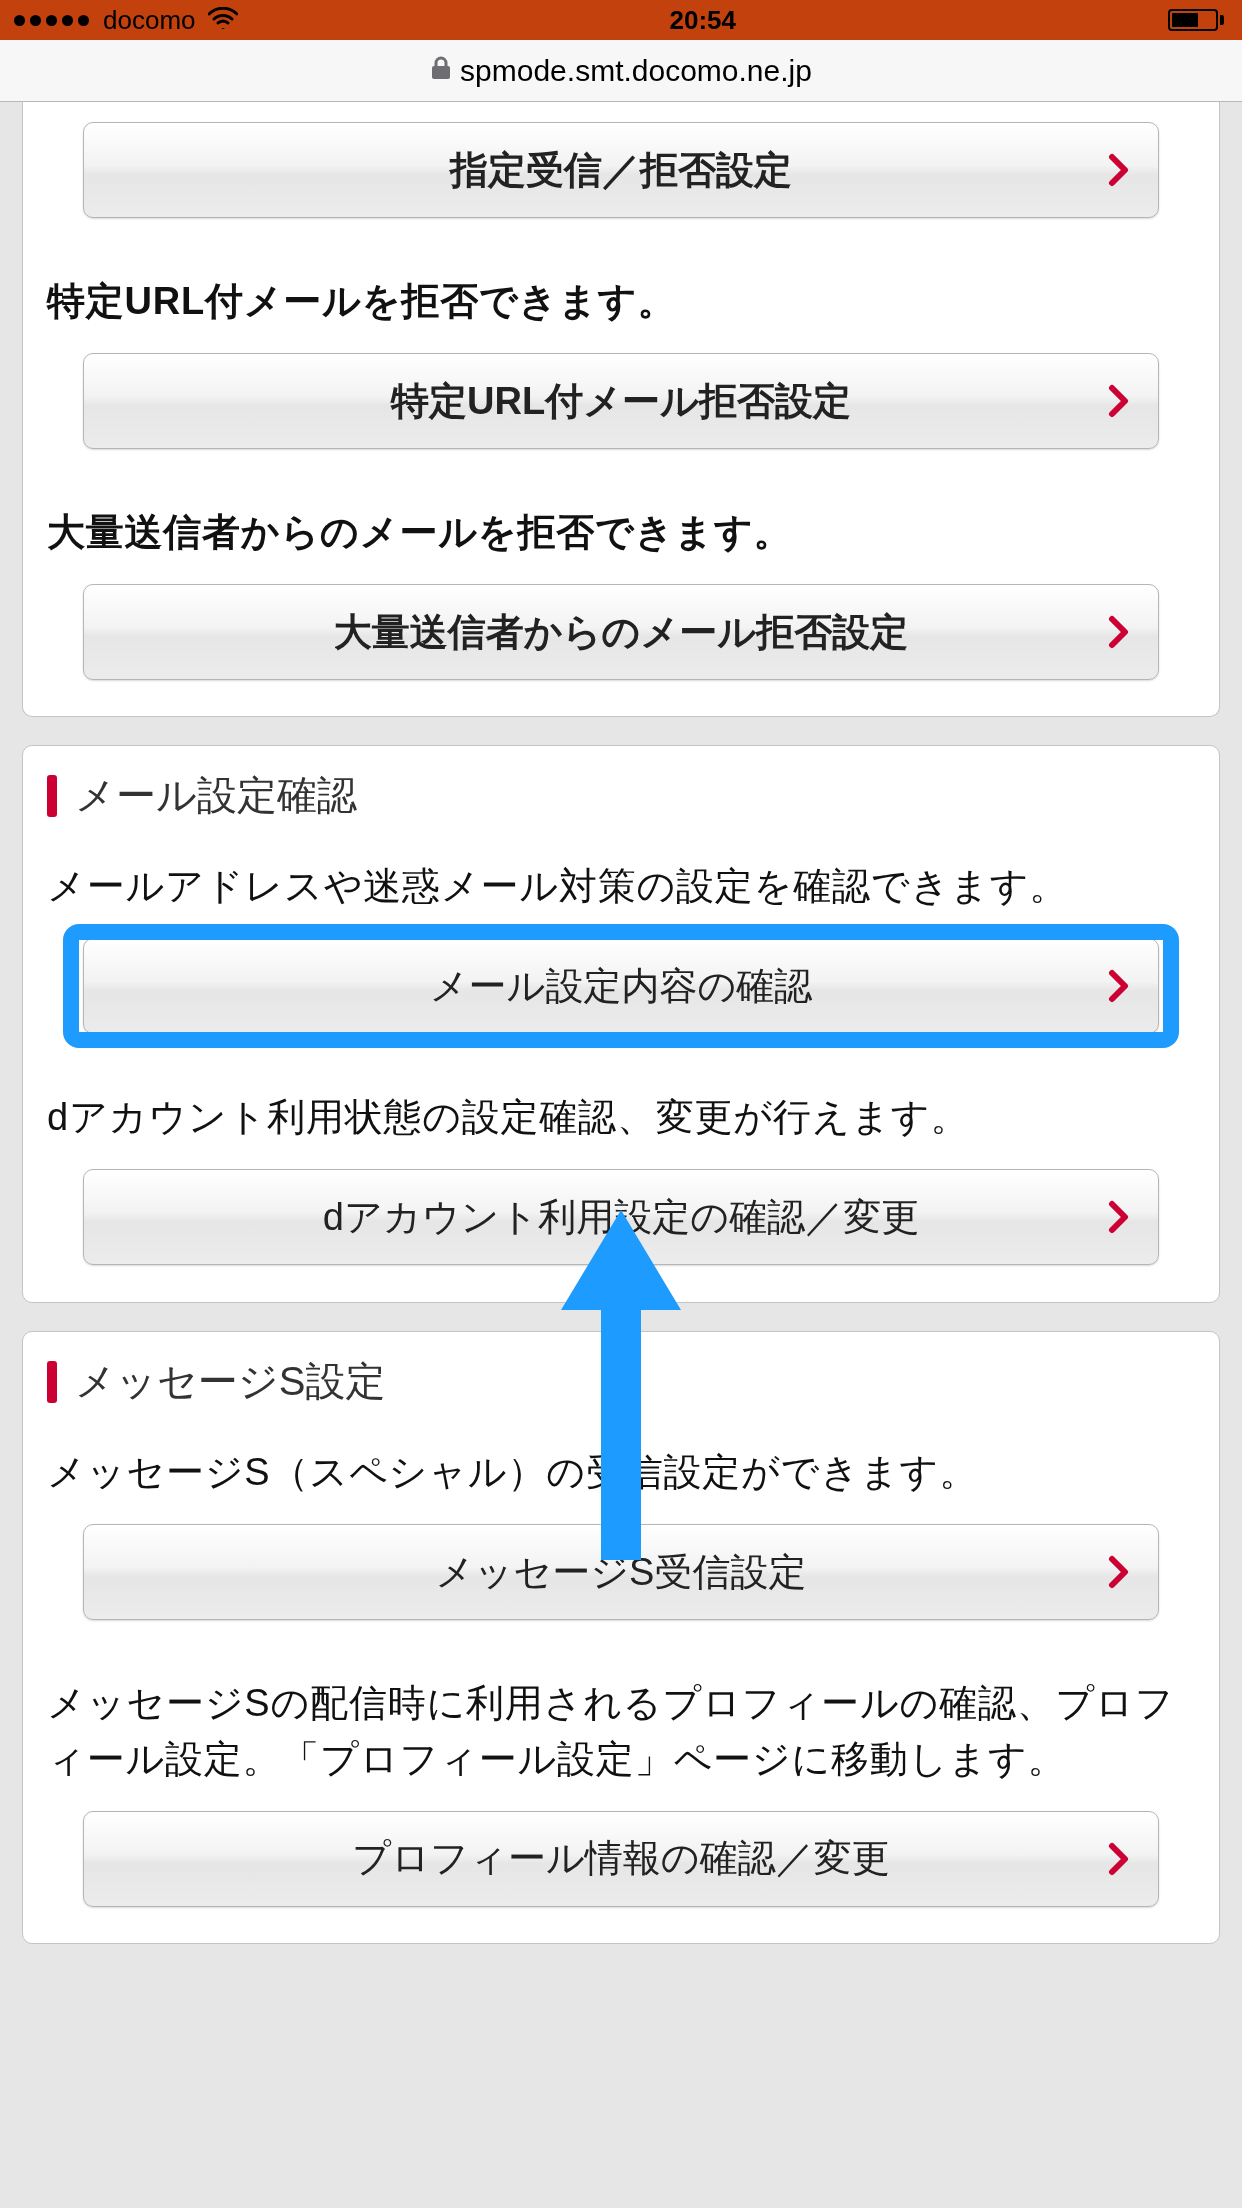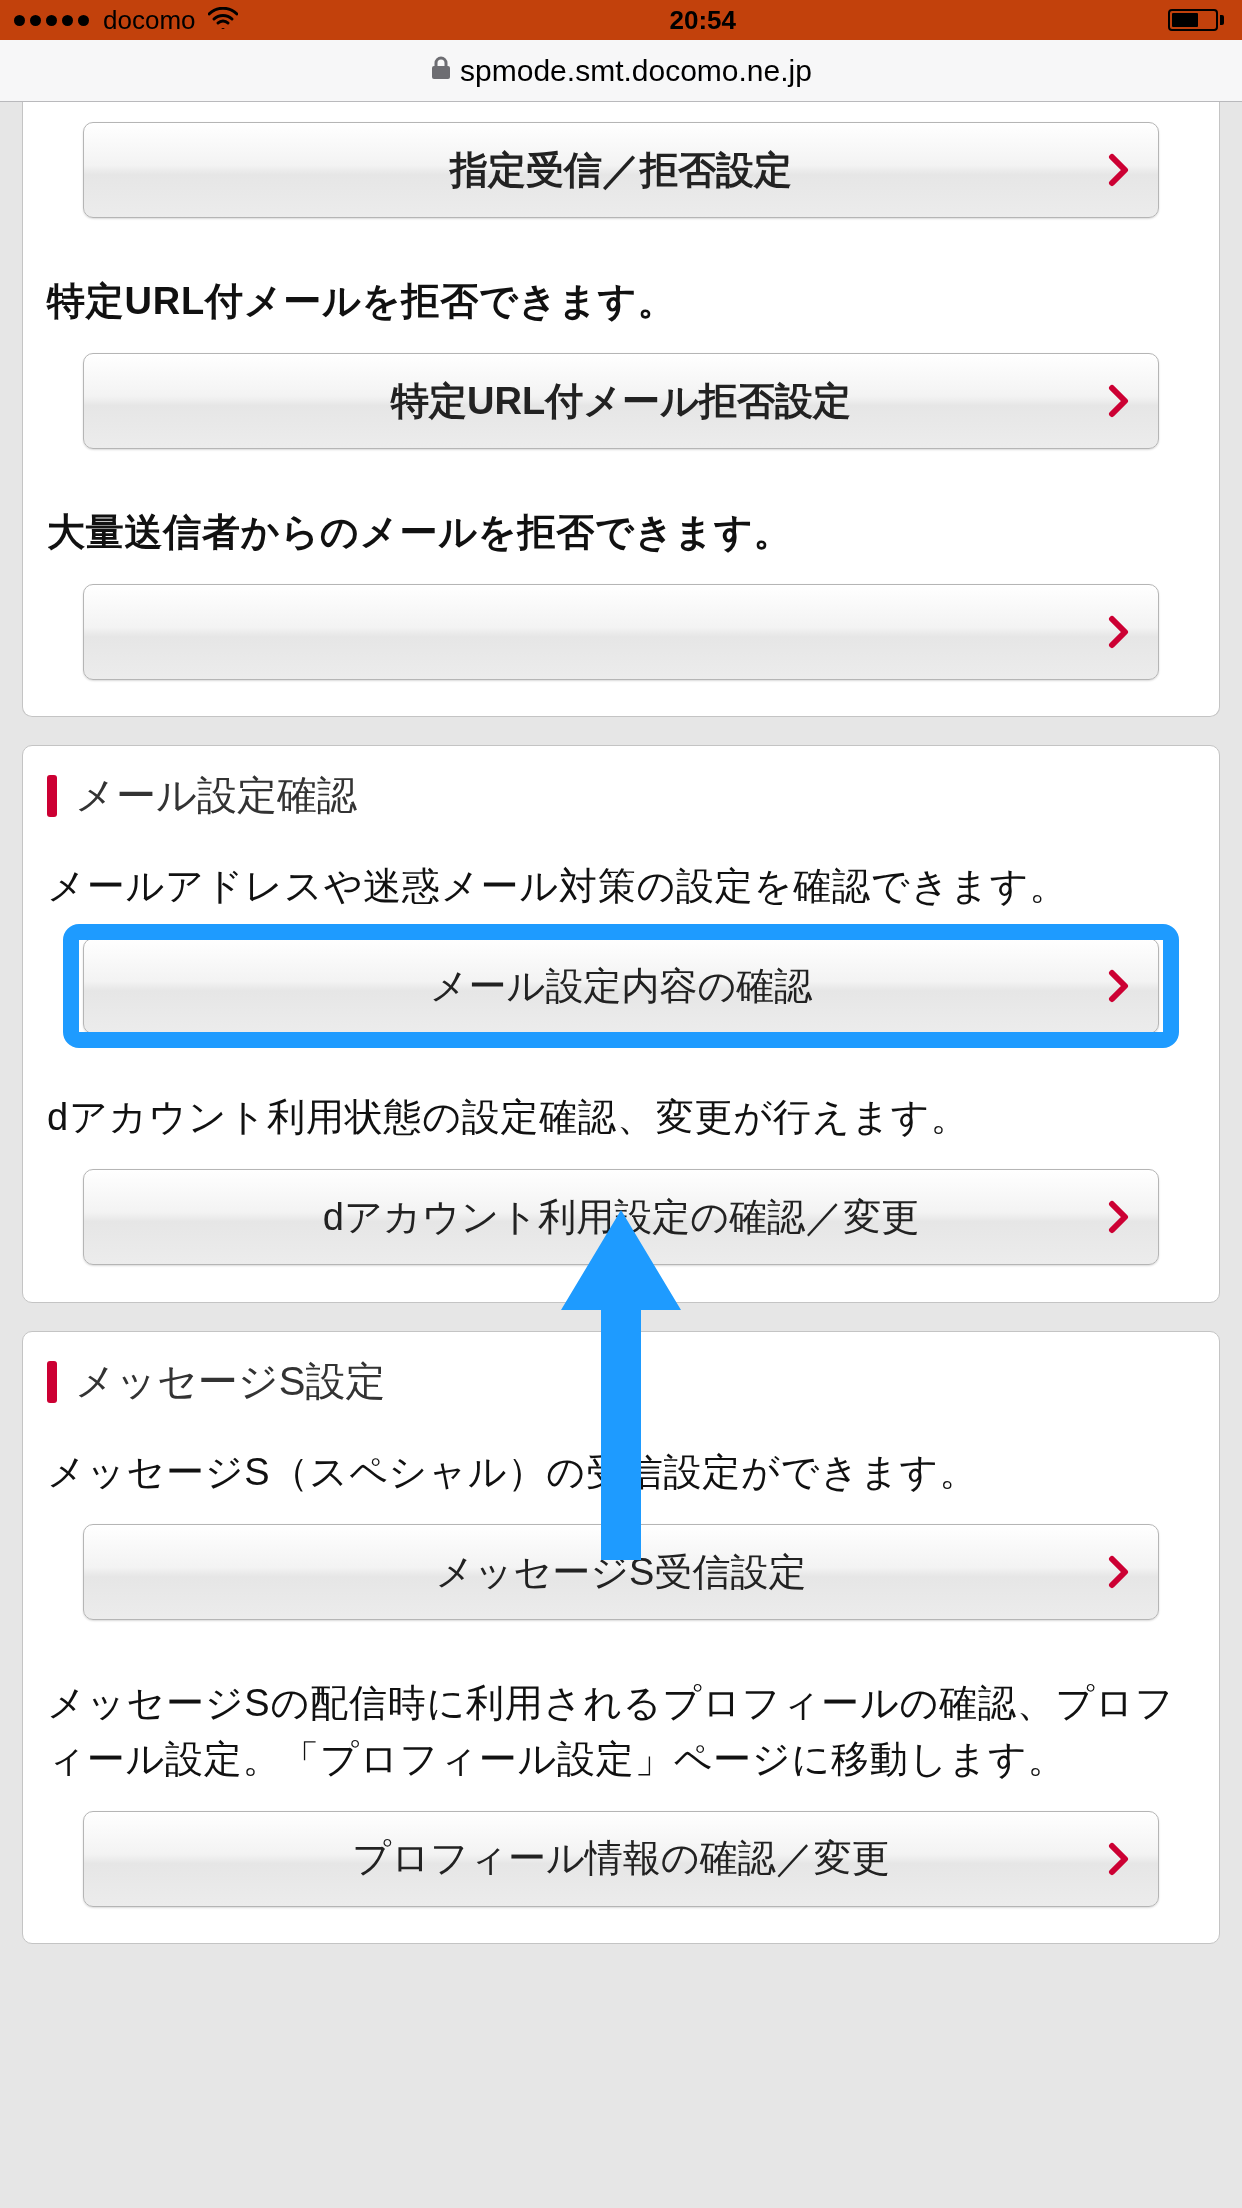--- a/index.html
+++ b/index.html
@@ -197,20 +197,21 @@
       <span>特定URL付メール拒否設定</span>
       <span class="chev">
         <svg width="22" height="34" viewBox="0 0 22 34">
             <path d="M4 4 L17 17 L4 30" stroke="#cc0033" stroke-width="6" fill="none" stroke-linecap="round" stroke-linejoin="round"></path>
           </svg>
       </span>
     </div>
 
     <div class="desc">大量送信者からのメールを拒否できます。</div>
     <div class="btn">
+      <span>大量送信者からのメール拒否設定</span>
       <span class="chev">
         <svg width="22" height="34" viewBox="0 0 22 34">
             <path d="M4 4 L17 17 L4 30" stroke="#cc0033" stroke-width="6" fill="none" stroke-linecap="round" stroke-linejoin="round"></path>
           </svg>
       </span>
     </div>
   </div>
 
   <div class="panel" style="padding-bottom:7px;">
     <div class="panel-header">

